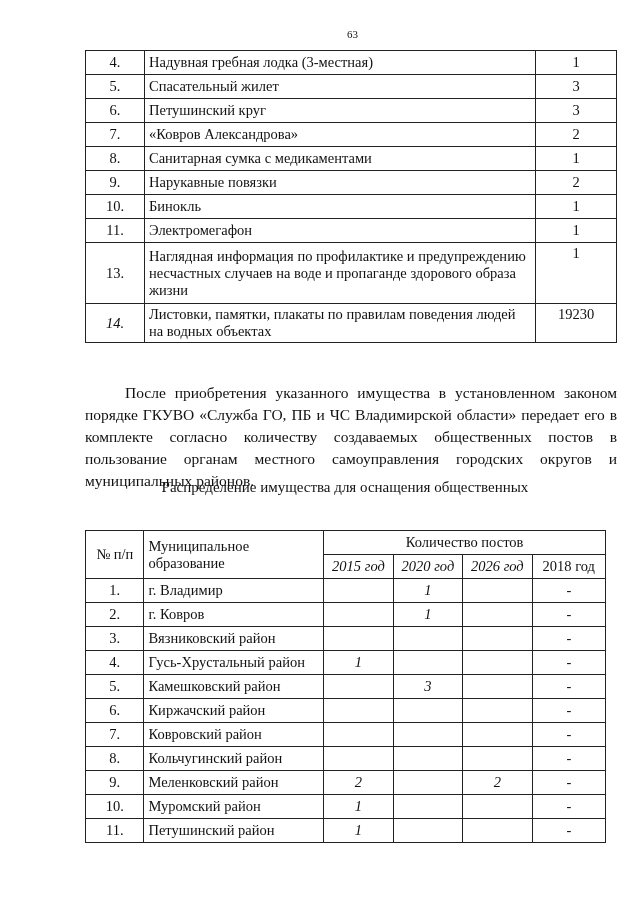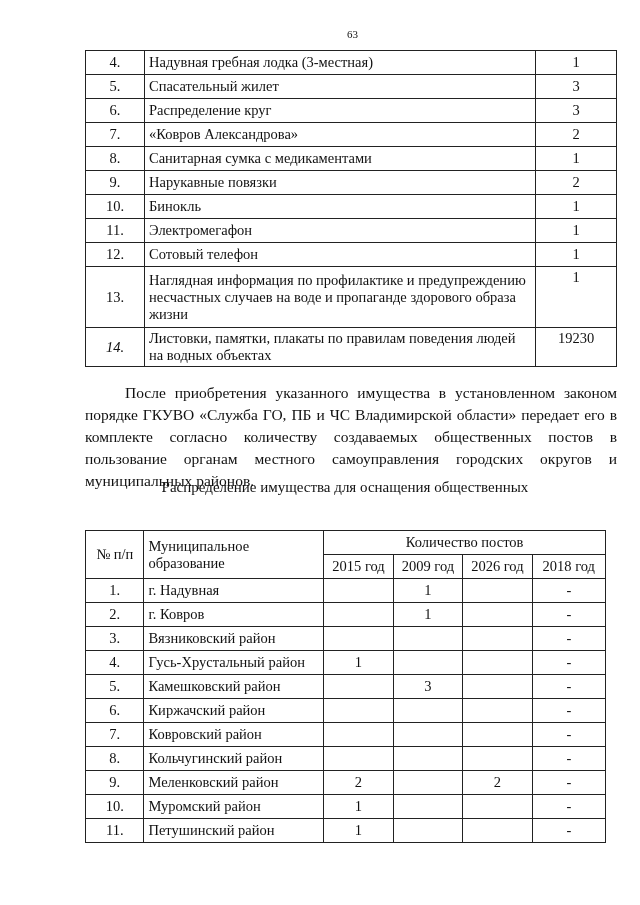--- a/index.html
+++ b/index.html
@@ -16,21 +16,21 @@
   #items tr.tall td { vertical-align: middle; }
   #items td.qty.top { vertical-align: top; padding-top: 2px; }
   .para { position: absolute; left: 85px; top: 382px; width: 532px; font-size: 15.5px; line-height: 22px;
           text-align: justify; text-indent: 40px; margin: 0; }
   .caption { position: absolute; left: 85px; top: 478px; width: 520px; text-align: center; font-size: 15px; line-height: 19px; }
   #dist { left: 85px; top: 530px; width: 521px; padding-left: 16px; }
   #dist td, #dist th { height: 23px; line-height: 17px; }
   #dist th { font-size: 14.5px; }
   #dist .c-num { width: 50px; text-align: center; }
   #dist .c-name { width: 172px; text-align: left; }
-  #dist .c-y { width: 61px; text-align: center; }
+  #dist .c-y { width: 61px; text-align: center; font-style: italic; }
   #dist .c-y4 { width: 65px; text-align: center; }
   #dist th.c-name { text-align: left; }
 </style>
 </head>
 <body>
 
 <div class="page-num">63</div>
 
 <table id="items">
   <tbody id="items-body">
@@ -39,21 +39,21 @@
         <td class="name">Надувная гребная лодка (3-местная)</td>
         <td class="qty">1</td>
       </tr>
       <tr>
         <td class="num">5.</td>
         <td class="name">Спасательный жилет</td>
         <td class="qty">3</td>
       </tr>
       <tr>
         <td class="num">6.</td>
-        <td class="name">Распределение круг</td>
+        <td class="name">Петушинский круг</td>
         <td class="qty">3</td>
       </tr>
       <tr>
         <td class="num">7.</td>
         <td class="name">«Ковров Александрова»</td>
         <td class="qty">2</td>
       </tr>
       <tr>
         <td class="num">8.</td>
         <td class="name">Санитарная сумка с медикаментами</td>
@@ -65,25 +65,20 @@
         <td class="qty">2</td>
       </tr>
       <tr>
         <td class="num">10.</td>
         <td class="name">Бинокль</td>
         <td class="qty">1</td>
       </tr>
       <tr>
         <td class="num">11.</td>
         <td class="name">Электромегафон</td>
-        <td class="qty">1</td>
-      </tr>
-      <tr>
-        <td class="num">12.</td>
-        <td class="name">Сотовый телефон</td>
         <td class="qty">1</td>
       </tr>
       <tr class="tall">
         <td class="num" style="height: 58px;">13.</td>
         <td class="name" style="height: 58px;">Наглядная информация по профилактике и предупреждению несчастных случаев на воде и пропаганде здорового образа жизни</td>
         <td class="qty top" style="height: 58px;">1</td>
       </tr>
       <tr class="tall">
         <td class="num" style="height: 36px; font-style: italic;">14.</td>
         <td class="name" style="height: 36px;">Листовки, памятки, плакаты по правилам поведения людей на водных объектах</td>
@@ -100,29 +95,29 @@
 
 <table id="dist">
   <thead>
     <tr>
       <th class="c-num" rowspan="2">№ п/п</th>
       <th class="c-name" rowspan="2">Муниципальное образование</th>
       <th colspan="4">Количество постов</th>
     </tr>
     <tr>
       <th class="c-y">2015 год</th>
-      <th class="c-y">2009 год</th>
+      <th class="c-y">2020 год</th>
       <th class="c-y">2026 год</th>
       <th class="c-y4">2018 год</th>
     </tr>
   </thead>
   <tbody id="dist-body">
       <tr>
         <td class="c-num">1.</td>
-        <td class="c-name">г. Надувная</td>
+        <td class="c-name">г. Владимир</td>
         <td class="c-y"></td>
         <td class="c-y">1</td>
         <td class="c-y"></td>
         <td class="c-y4">-</td>
       </tr>
       <tr>
         <td class="c-num">2.</td>
         <td class="c-name">г. Ковров</td>
         <td class="c-y"></td>
         <td class="c-y">1</td>

